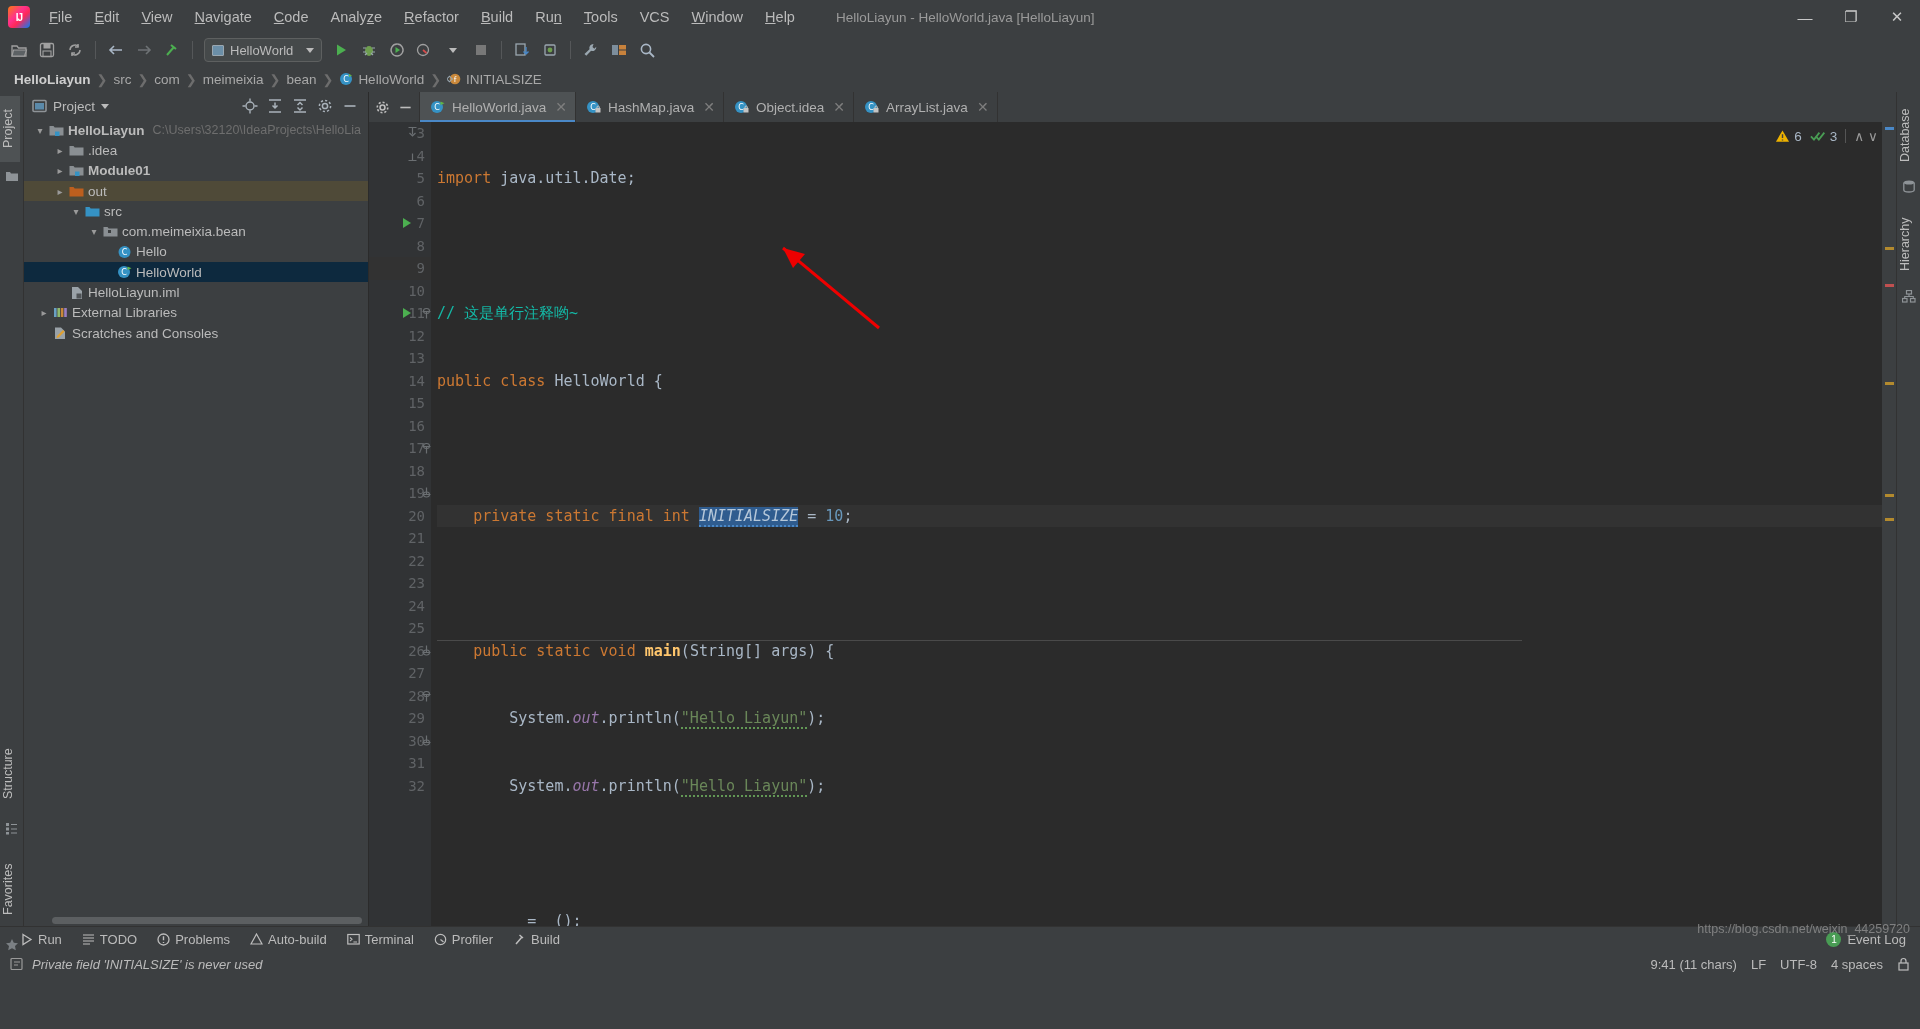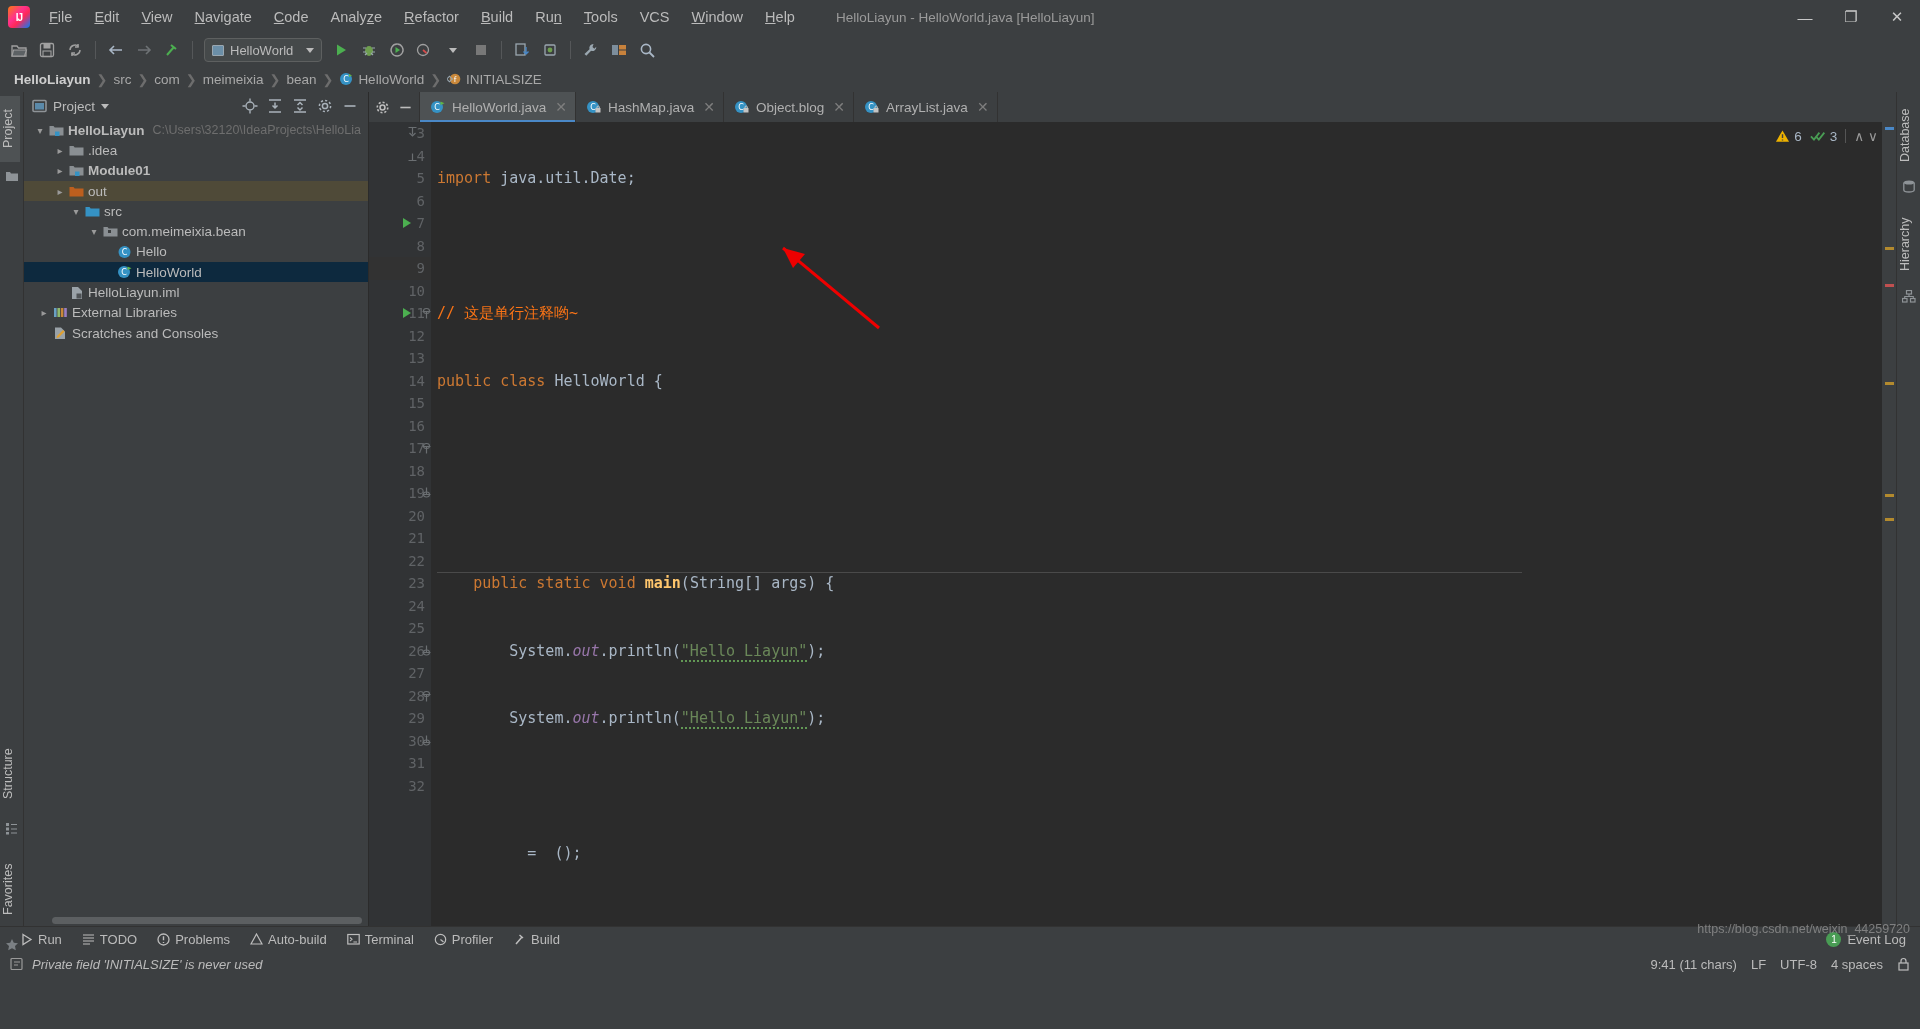--- a/index.html
+++ b/index.html
@@ -153,21 +153,21 @@
   .codewrap { flex: 1 1 auto; position: relative; overflow: hidden; background: #2b2b2b; }
   .code {
     font-family: "DejaVu Sans Mono", monospace; font-size: 15px; line-height: 22.5px;
     white-space: pre; color: #a9b7c6; padding-left: 6px;
   }
   .cl { height: 22.5px; position: relative; }
   .cl.hl { background: #323232; }
   .kw { color: #cc7832; }
   .str { color: #6a8759; }
   .num { color: #6897bb; }
-  .cmt-green { color: #f97316; }
+  .cmt-green { color: #14b8a6; }
   .fld { color: #9876aa; }
   .cls { color: #a9b7c6; }
   .mname { color: #ffc66d; }
   .selid { background: #2f5c8f; color:#b5c7d9; font-style: italic; position: relative;}
   .wavy { border-bottom: 2px dotted #4a88c7; }
   .wavy-green { border-bottom: 2px dotted #629755; }
   .foldline { position: absolute; left: 0; top: 0; height: 1px; background: #4a4a4a; }
 
   
   .markergutter {
@@ -582,21 +582,21 @@
           <span>HashMap.java</span>
           <span class="x">✕</span>
         </div>
         <div class="etab">
           <svg width="16" height="14" viewBox="0 0 16 14">
               <circle cx="7" cy="7" r="6" fill="#3592c4"></circle>
               <text x="7" y="10" font-size="8" fill="#fff" text-anchor="middle" font-family="DejaVu Sans">C</text>
               <rect x="9.5" y="8" width="5" height="4.5" fill="#c4c4c4"></rect>
               <path d="M11 8V6.6a1.5 1.5 0 0 1 2.3 0V8" fill="none" stroke="#c4c4c4" stroke-width="1"></path>
             </svg>
-          <span>Object.blog</span>
+          <span>Object.idea</span>
           <span class="x">✕</span>
         </div>
         <div class="etab">
           <svg width="16" height="14" viewBox="0 0 16 14">
               <circle cx="7" cy="7" r="6" fill="#3592c4"></circle>
               <text x="7" y="10" font-size="8" fill="#fff" text-anchor="middle" font-family="DejaVu Sans">C</text>
               <rect x="9.5" y="8" width="5" height="4.5" fill="#c4c4c4"></rect>
               <path d="M11 8V6.6a1.5 1.5 0 0 1 2.3 0V8" fill="none" stroke="#c4c4c4" stroke-width="1"></path>
             </svg>
           <span>ArrayList.java</span>
@@ -751,20 +751,21 @@
             </div>
         </div>
 
         <div class="codewrap">
           <div class="code">
             <div class="cl"><span class="kw">import</span> <span>java.util.Date;</span></div>
             <div class="cl"></div>
             <div class="cl"><span class="cmt-green">// 这是单行注释哟~</span></div>
             <div class="cl"><span class="kw">public class </span><span class="cls">HelloWorld {</span></div>
             <div class="cl"></div>
+            <div class="cl hl" style="position:relative">    <span class="kw">private static final </span><span class="kw">int</span> <span class="selid wavy">INITIALSIZE</span> = <span class="num">10</span>;</div>
             <div class="cl"></div>
             <div class="cl" style="position:relative"><div class="foldline" style="left:0px;width:1085px;top:0"></div>    <span class="kw">public static </span><span class="kw">void </span><span class="mname" style="font-weight:bold">main</span>(<span class="cls">String[]</span> args) {</div>
             <div class="cl">        <span class="cls">System</span>.<span class="fld" style="font-style:italic">out</span>.println(<span class="str wavy-green">"Hello Liayun"</span>);</div>
             <div class="cl">        <span class="cls">System</span>.<span class="fld" style="font-style:italic">out</span>.println(<span class="str wavy-green">"Hello Liayun"</span>);</div>
             <div class="cl"></div>
             <div class="cl">          =  ();</div>
             
             
             
             

